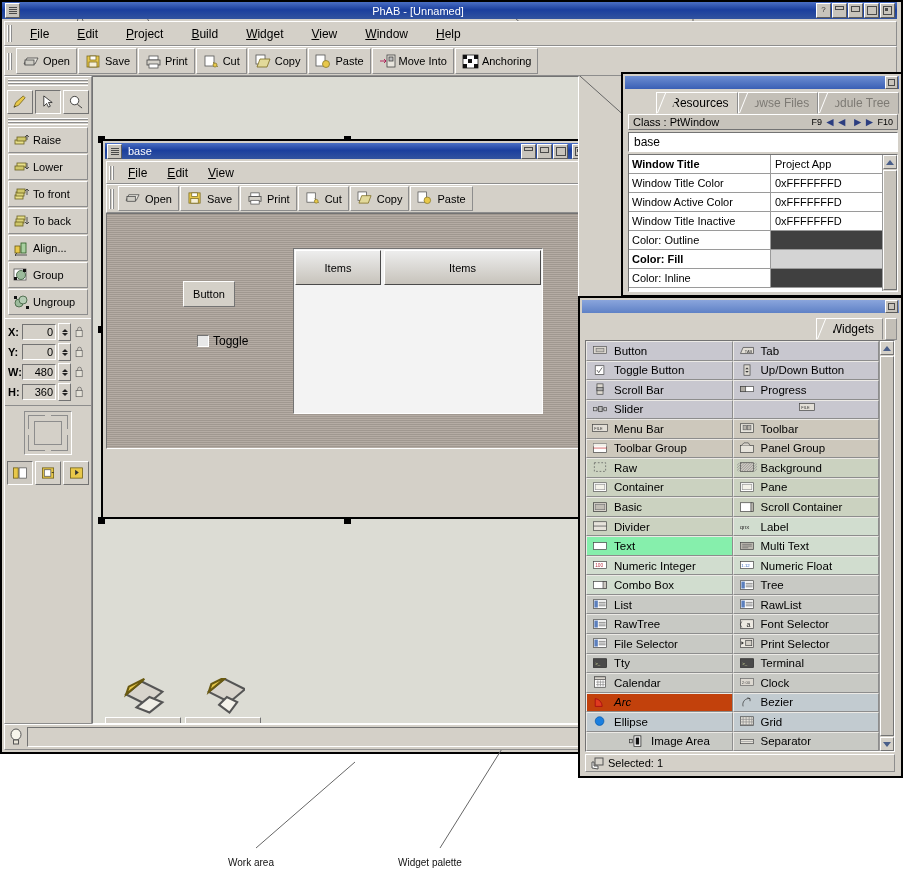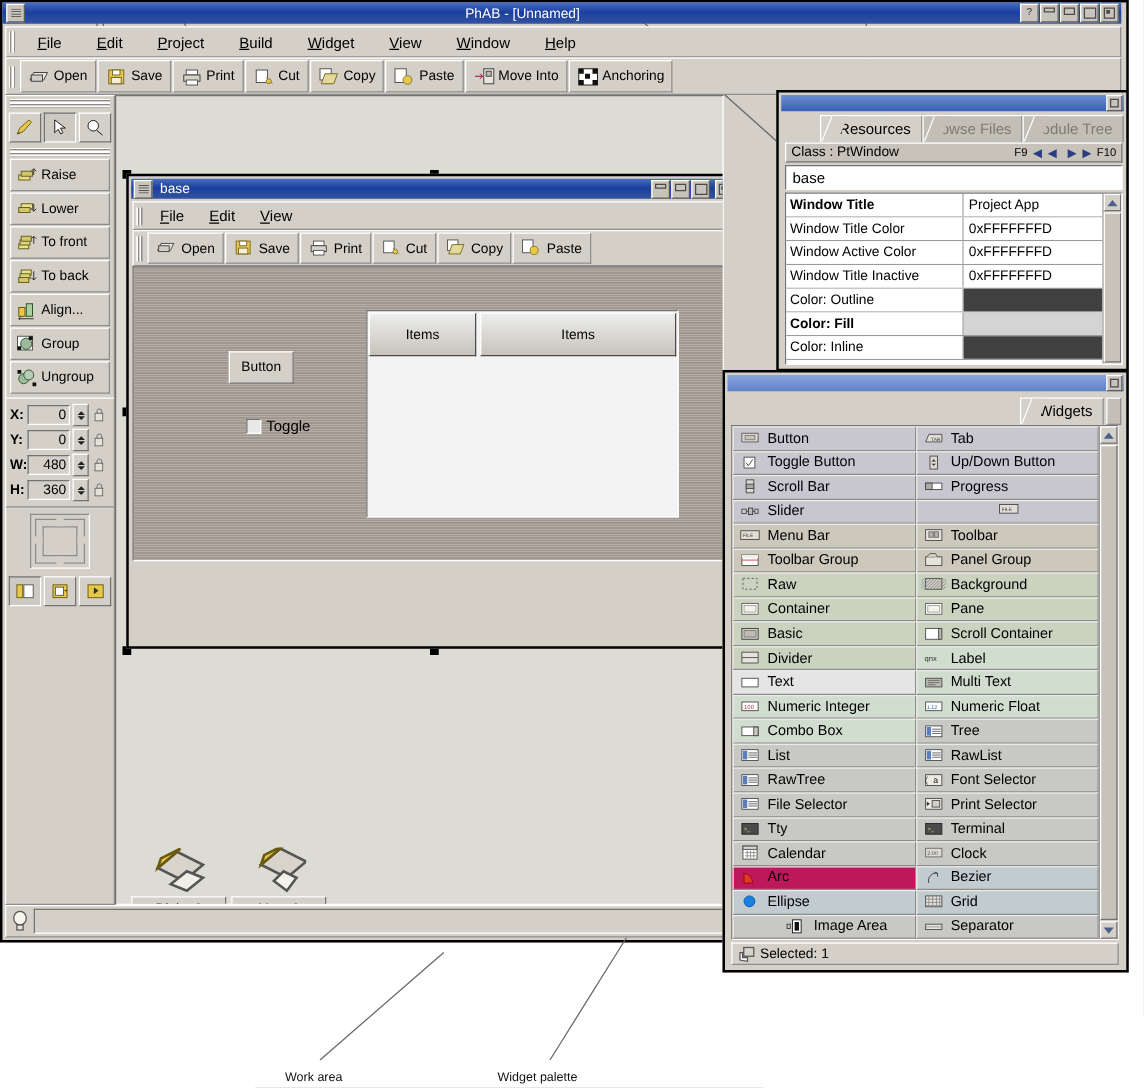--- a/index.html
+++ b/index.html
@@ -752,21 +752,21 @@
               </svg></span>
             <span>Basic</span>
           </div>
           <div class="wrow" style="background: rgb(203, 210, 192);">
             <span class="wico"><svg width="20" height="13" viewBox="0 0 17 15">
                 <rect x="1" y="2" width="15" height="10" fill="#e6e3db" stroke="#444" stroke-width="0.8"></rect>
                 <path d="M1 7 L16 7" fill="none" stroke="#444" stroke-width="0.8"></path>
               </svg></span>
             <span>Divider</span>
           </div>
-          <div class="wrow" style="background: #e5e5e5;">
+          <div class="wrow" style="background: #86efac;">
             <span class="wico"><svg width="20" height="13" viewBox="0 0 17 15">
                 <rect x="1" y="3" width="15" height="8" fill="#fff" stroke="#444" stroke-width="0.8"></rect>
               </svg></span>
             <span>Text</span>
           </div>
           <div class="wrow" style="background: rgb(209, 221, 207);">
             <span class="wico"><svg width="20" height="13" viewBox="0 0 17 15">
                 <rect x="1" y="3" width="15" height="8" fill="#fff" stroke="#444" stroke-width="0.8"></rect>
                 <text x="3" y="9.5" font-size="5.5" fill="#b34" font-family="&quot;Liberation Sans&quot;,sans-serif">100</text>
               </svg></span>
@@ -811,21 +811,21 @@
             <span>Tty</span>
           </div>
           <div class="wrow" style="background: rgb(200, 201, 196);">
             <span class="wico"><svg width="20" height="13" viewBox="0 0 17 15">
                 <rect x="2" y="1" width="13" height="12" fill="#fff" stroke="#444" stroke-width="0.8"></rect>
                 <rect x="2" y="1" width="13" height="3" fill="#d8d4cc" stroke="#444" stroke-width="0.8"></rect>
                 <path d="M4 7 L14 7 M4 10 L14 10 M6 5 L6 12 M9 5 L9 12 M12 5 L12 12" fill="none" stroke="#888" stroke-width="0.8"></path>
               </svg></span>
             <span>Calendar</span>
           </div>
-          <div class="wrow" style="background: #be185d;">
+          <div class="wrow" style="background: #c2410c; font-style: italic;">
             <span class="wico"><svg width="20" height="13" viewBox="0 0 17 15">
                 <path d="M3 12 L3 3 A9 9 0 0 1 11 12 Z" fill="#e03b20" stroke="#901" stroke-width="0.8"></path>
               </svg></span>
             <span>Arc</span>
           </div>
           <div class="wrow" style="background: rgb(194, 203, 208);">
             <span class="wico"><svg width="20" height="13" viewBox="0 0 17 15">
                 <circle cx="8" cy="7" r="5" fill="#1a7fe0" stroke="#05a" stroke-width="0.8"></circle>
               </svg></span>
             <span>Ellipse</span>

